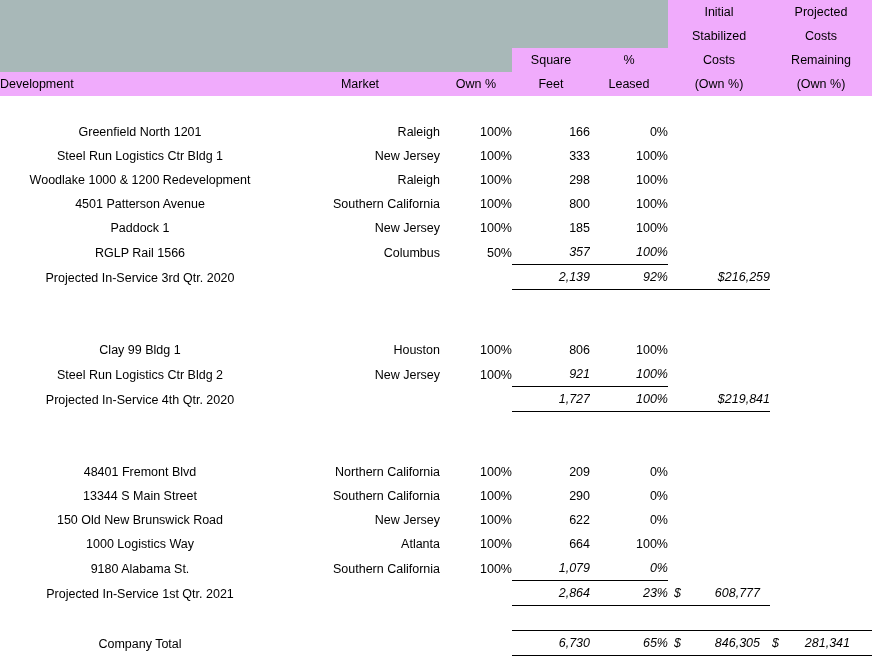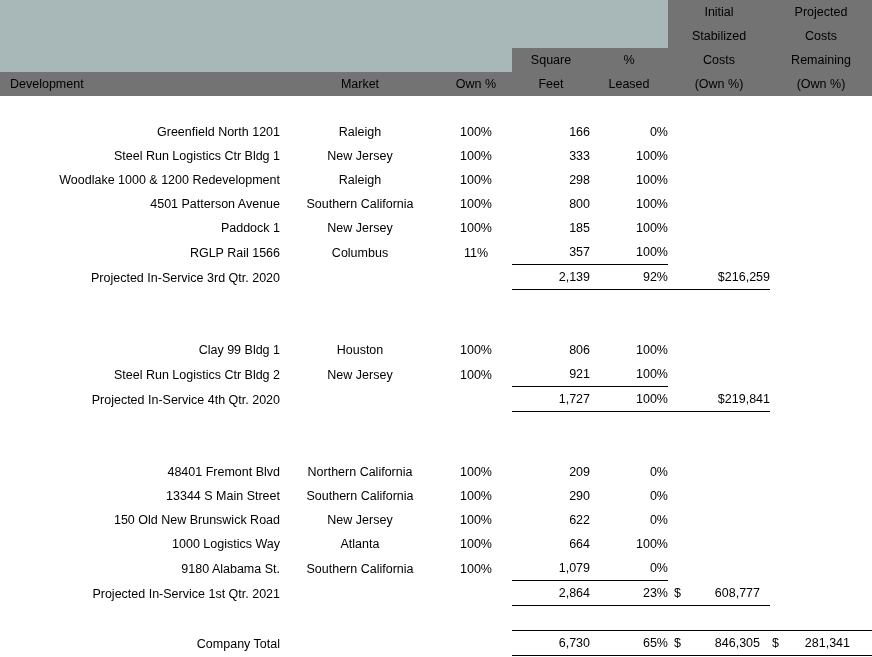--- a/index.html
+++ b/index.html
@@ -32,40 +32,40 @@
   }
   
   col.c-dev     { width: 280px; }
   col.c-mkt     { width: 160px; }
   col.c-own     { width: 72px;  }
   col.c-sf      { width: 78px;  }
   col.c-leased  { width: 78px;  }
   col.c-isc     { width: 102px; }
   col.c-pcr     { width: 102px; }
   .hdr-cell {
-    background: #737373;
+    background: #f0abfc;
     font-weight: bold;
     text-align: center;
   }
-  .hdr-cell.left { text-align: left; padding-left: 10px; }
+  .hdr-cell.left { text-align: left; padding-left: 0; }
   .hdr-blank { background: #a8b8b8; }
 
-  .t-left   { text-align: right; padding-left: 6px; }
-  .t-center { text-align: center; }
+  .t-left   { text-align: center; padding-left: 6px; }
+  .t-center { text-align: right; }
   .t-right  { text-align: right; padding-right: 10px; }
 
   .bold { font-weight: bold; }
 
   .indent { padding-left: 24px; }
 
   .spacer td { height: 24px; }
   .spacer-sm td { height: 10px; line-height: 10px; }
 
   .tb-top { border-top: 1px solid #000; }
-  .tb-bottom { border-bottom: 1px solid #000; }
+  .tb-bottom { border-bottom: 1px solid #000; font-style: italic; }
 </style>
 </head>
 <body>
 
 <table class="sheet">
   <colgroup>
     <col class="c-dev">
       <col class="c-mkt">
       <col class="c-own">
       <col class="c-sf">
@@ -160,21 +160,21 @@
       <td class="t-center">New Jersey</td>
       <td class="t-center">100%</td>
       <td class="t-right">185</td>
       <td class="t-right">100%</td>
       <td class="t-right"></td>
       <td class="t-right"></td>
     </tr>
     <tr>
       <td class="t-left">RGLP Rail 1566</td>
       <td class="t-center">Columbus</td>
-      <td class="t-center">11%</td>
+      <td class="t-center">50%</td>
       <td class="t-right tb-bottom">357</td>
       <td class="t-right tb-bottom">100%</td>
       <td class="t-right"></td>
       <td class="t-right"></td>
     </tr>
     <tr>
       <td class="t-left bold">Projected In-Service 3rd Qtr. 2020</td>
       <td></td>
       <td></td>
       <td class="t-right bold tb-bottom">2,139</td>

